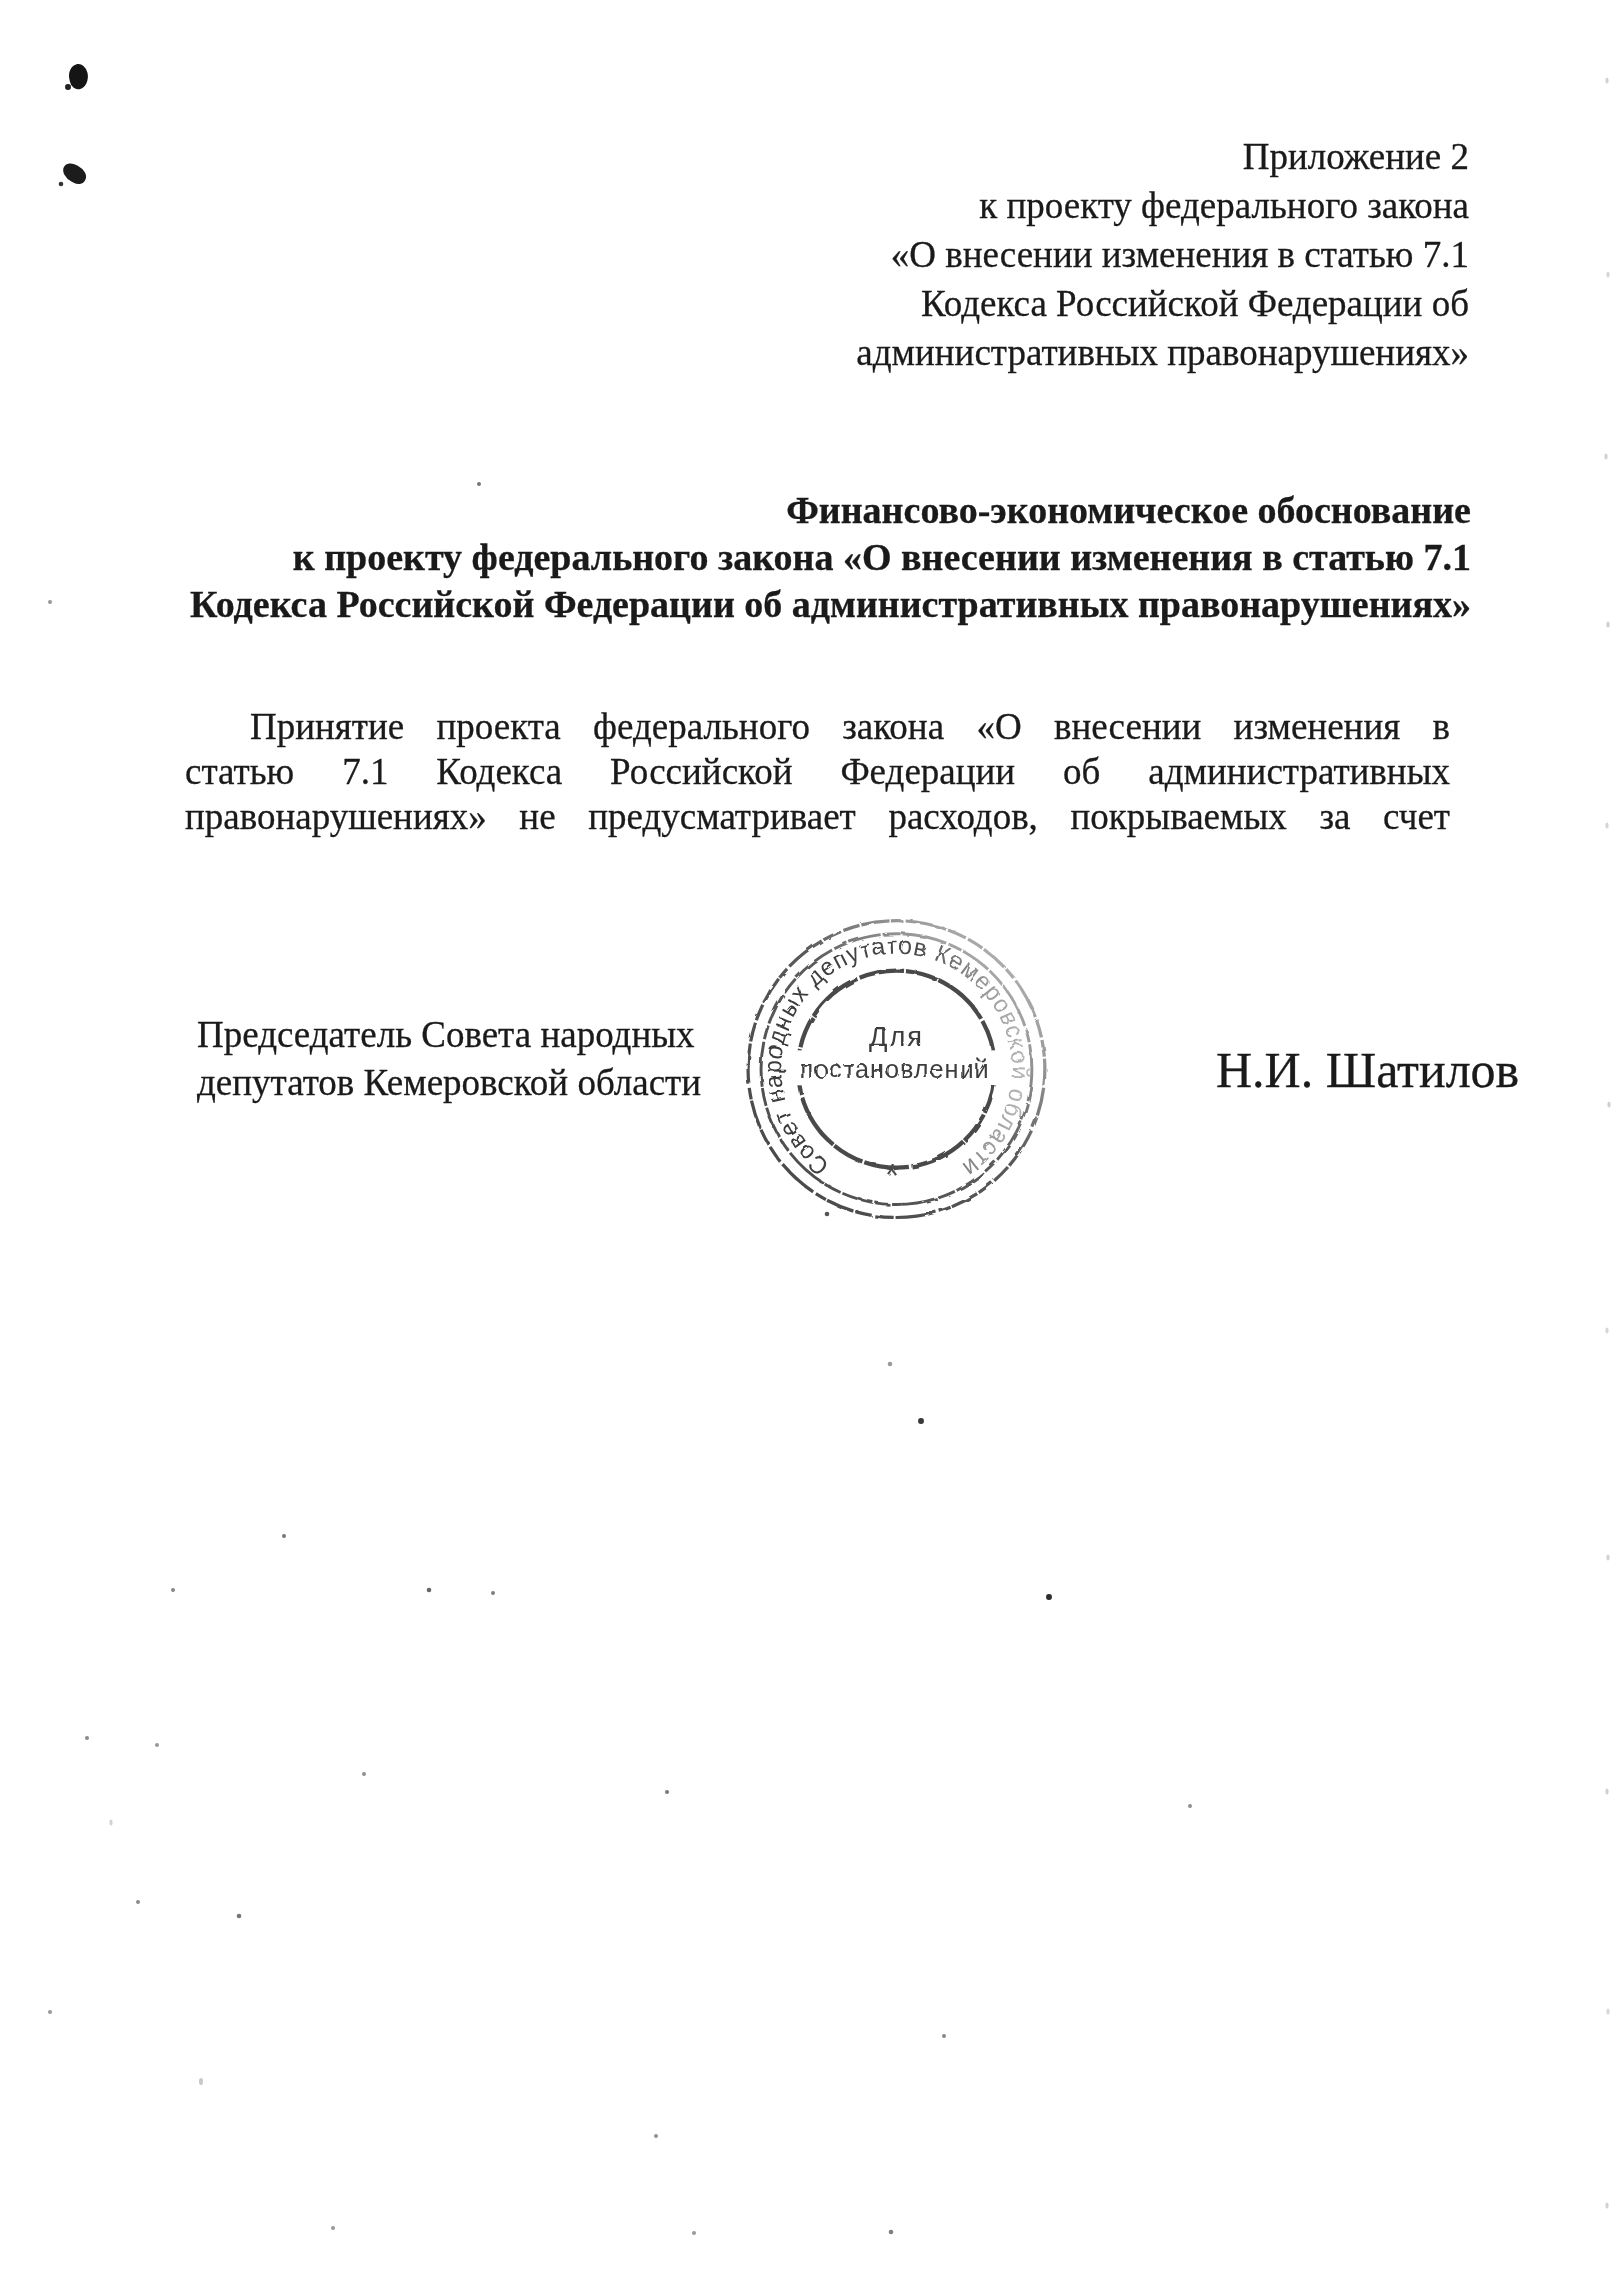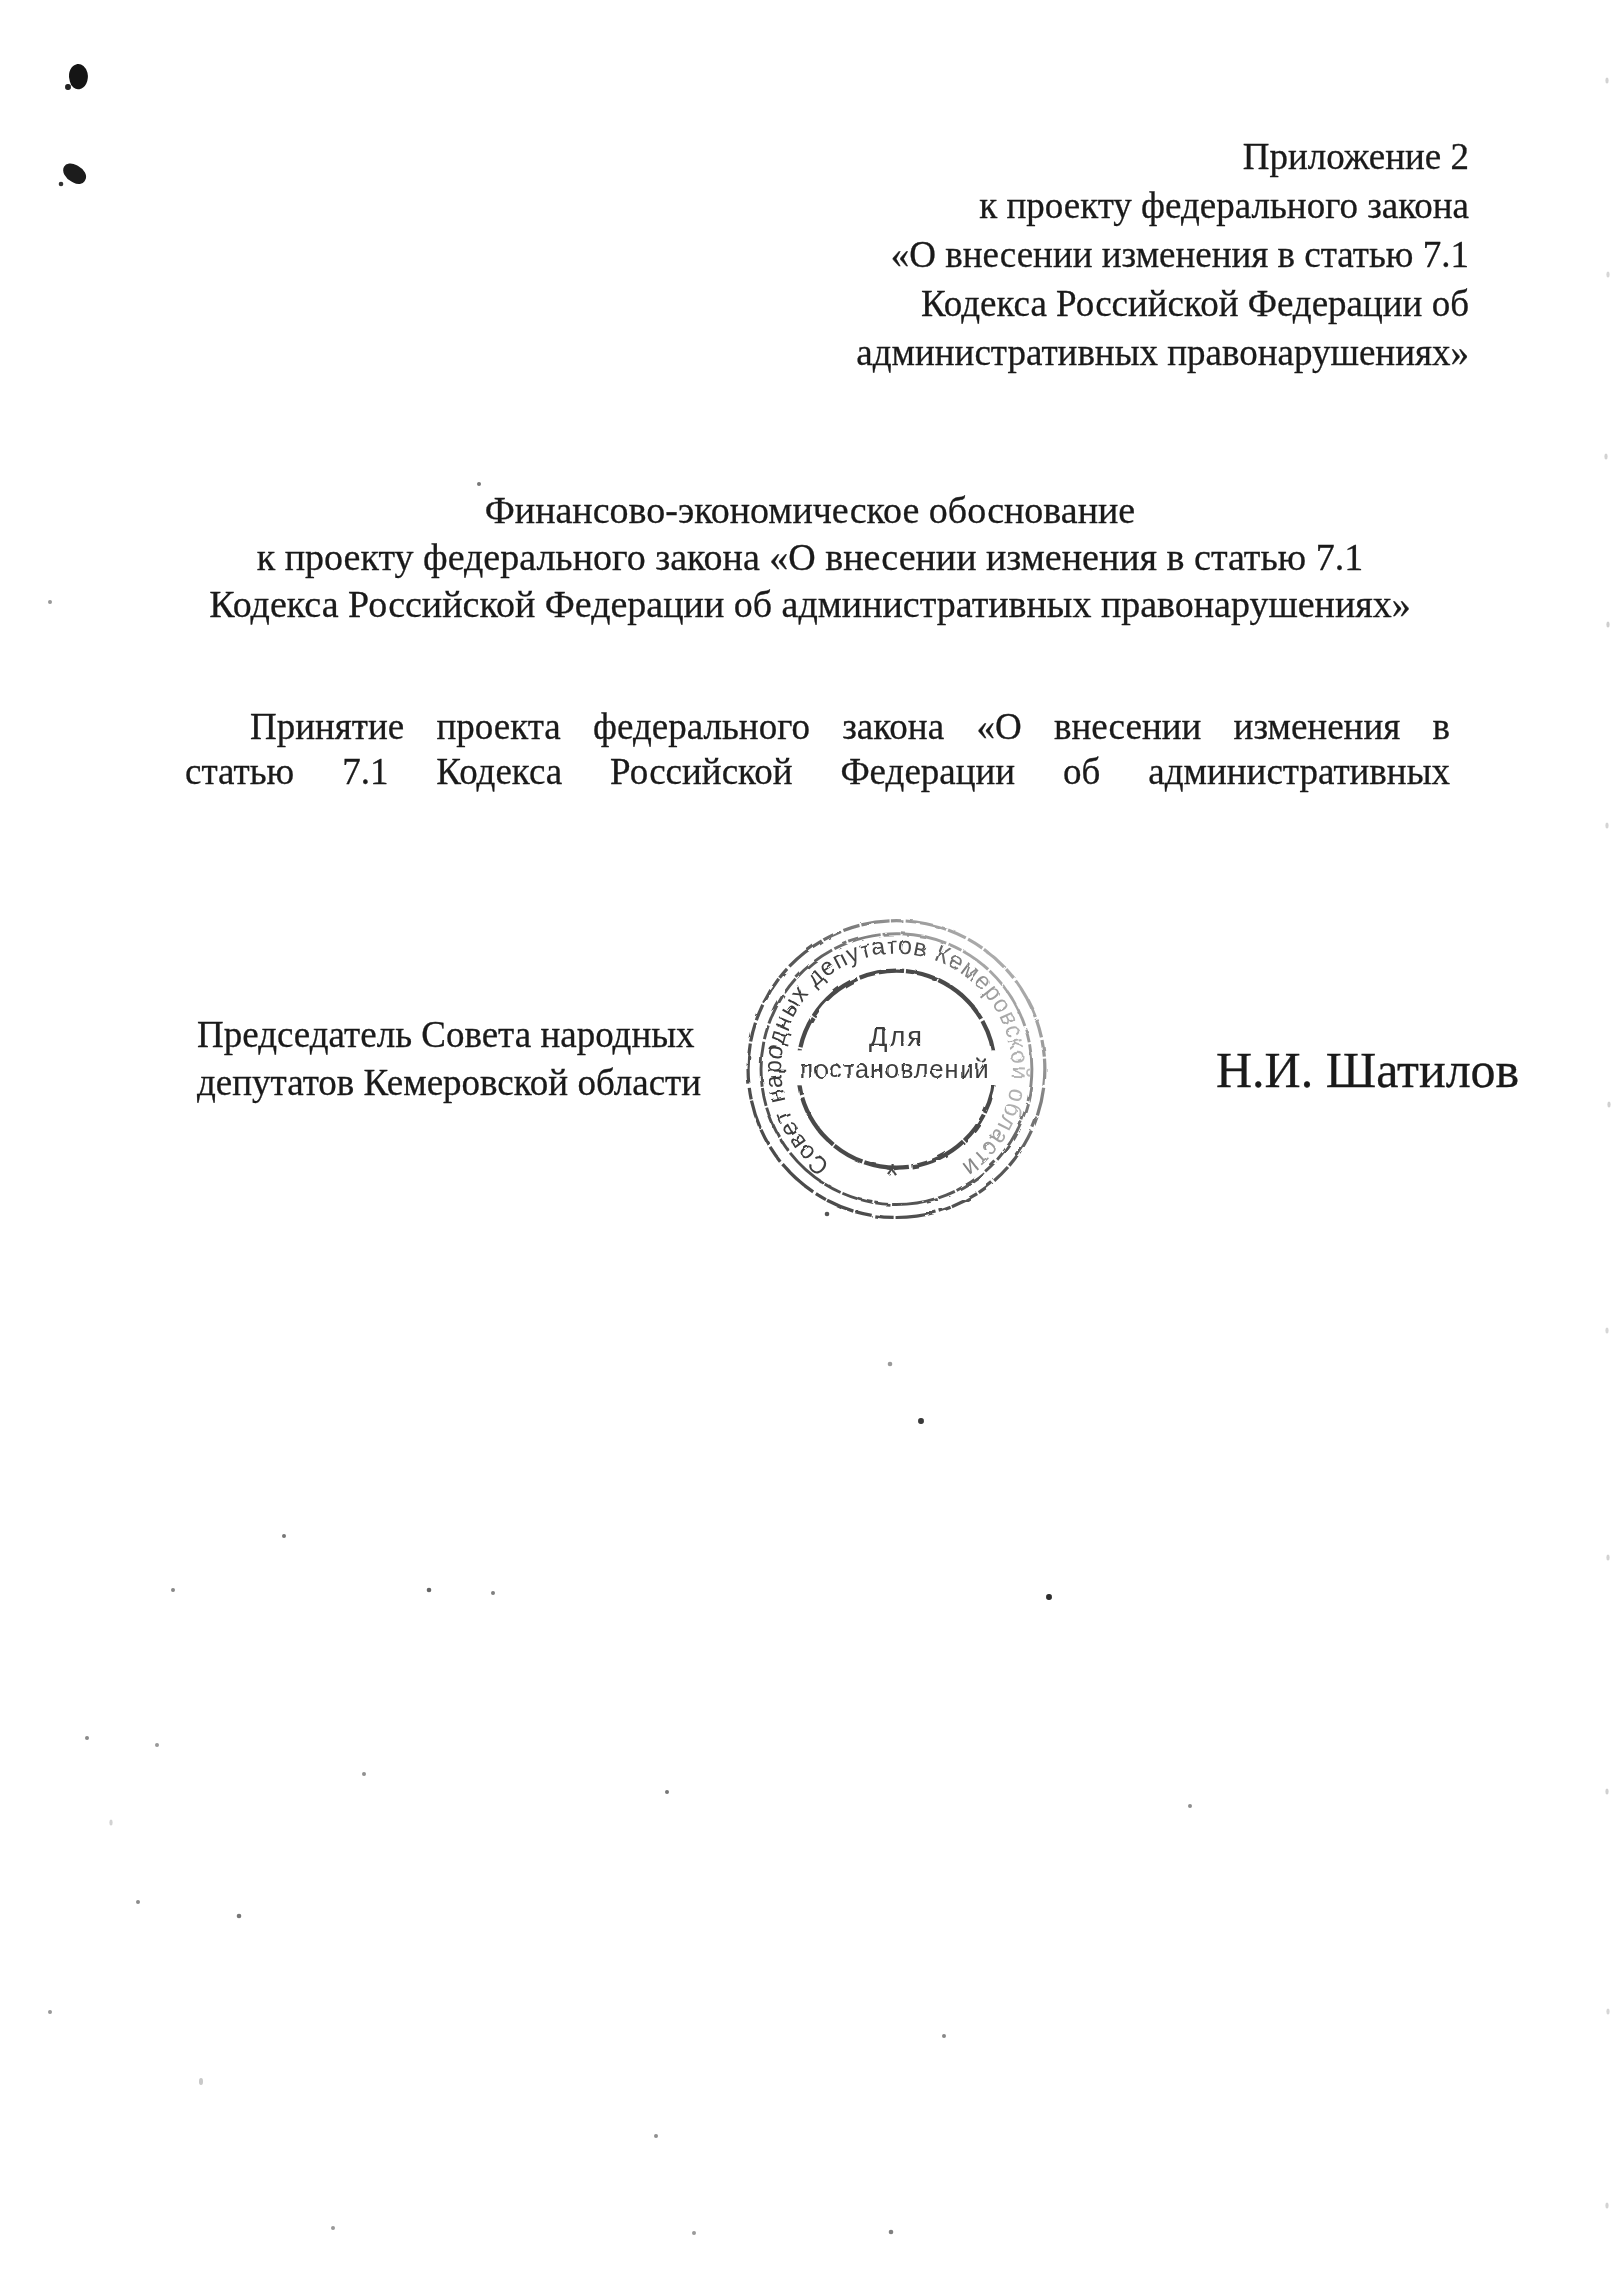--- a/index.html
+++ b/index.html
@@ -17,21 +17,21 @@
   .appendix{
     position:absolute; top:132px; right:148px;
     text-align:right;
     font-size:37px; line-height:49px;
     white-space:nowrap;
   }
 
   
   .doc-title{
     position:absolute; top:487px; left:149px; width:1322px;
-    text-align:center; font-weight:normal;
+    text-align:right; font-weight:bold;
     font-size:38px; line-height:47px;
     white-space:nowrap;
   }
 
   
   .body-par{
     position:absolute; top:704px; left:185px; width:1265px;
     font-size:37px; line-height:45px;
   }
   .body-par .jl{ text-align:justify; text-align-last:justify; text-justify:inter-word; }
@@ -134,20 +134,21 @@
 
   <div class="doc-title doc-text">
     <div>Финансово-экономическое обоснование</div>
     <div>к проекту федерального закона «О внесении изменения в статью 7.1</div>
     <div>Кодекса Российской Федерации об административных правонарушениях»</div>
   </div>
 
   <div class="body-par doc-text">
     <div class="jl indent">Принятие проекта федерального закона «О внесении изменения в</div>
     <div class="jl">статью 7.1 Кодекса Российской Федерации об административных</div>
+    <div class="jl">правонарушениях» не предусматривает расходов, покрываемых за счет</div>
   </div>
 
   <div class="sig-position doc-text">
     <div>Председатель Совета народных</div>
     <div>депутатов Кемеровской области</div>
   </div>
 
   <svg class="stamp" viewBox="0 0 500 512" xmlns="http://www.w3.org/2000/svg">
     <defs>
       <linearGradient id="gInk" gradientUnits="userSpaceOnUse" x1="60" y1="460" x2="450" y2="60">

